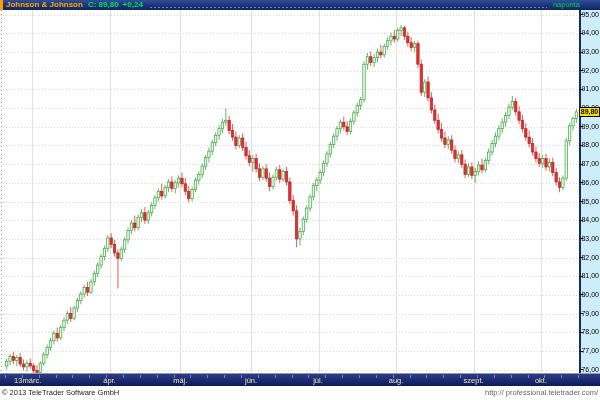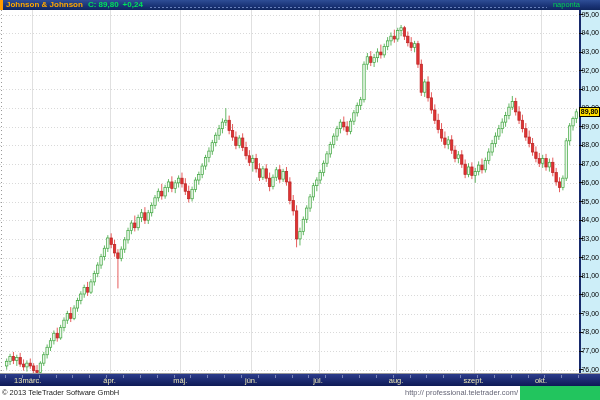--- a/index.html
+++ b/index.html
@@ -46,21 +46,21 @@
   .xbar {
     position:absolute; left:0; top:373px; width:600px; height:13px;
     background:linear-gradient(to bottom,#2c3c8c,#0e1a56);
     border-top:1px solid #9a9a9a;
   }
   .xlabel { position:absolute; top:2px; font-size:7.5px; line-height:9px; color:#eae6b4; transform:translateX(-50%); }
   .xlabel.year { transform:none; }
   .xtick  { position:absolute; top:1px; width:1px; height:3px; background:#7a84b8; }
 
   
-  .footer { position:absolute; left:0; top:386px; width:520px; height:14px; background:#fff; }
+  .footer { position:absolute; left:0; top:386px; width:600px; height:14px; background:#fff; }
   .footer .copy { position:absolute; left:2px;  top:2px; font-size:7.5px; color:#222; }
   .footer .url  { position:absolute; right:2px; top:2px; font-size:7.5px; color:#667;margin-left:24px; }
 
   
   .watermark {
     position:absolute; left:21px; top:17px; width:88px; height:28px;
     background:rgba(203,203,208,0.92); text-align:center;
   }
   .wm1 { font-size:9.5px; line-height:10px; margin-top:4px; white-space:nowrap; }
   .wm1 .light { color:#95a0bc; }

